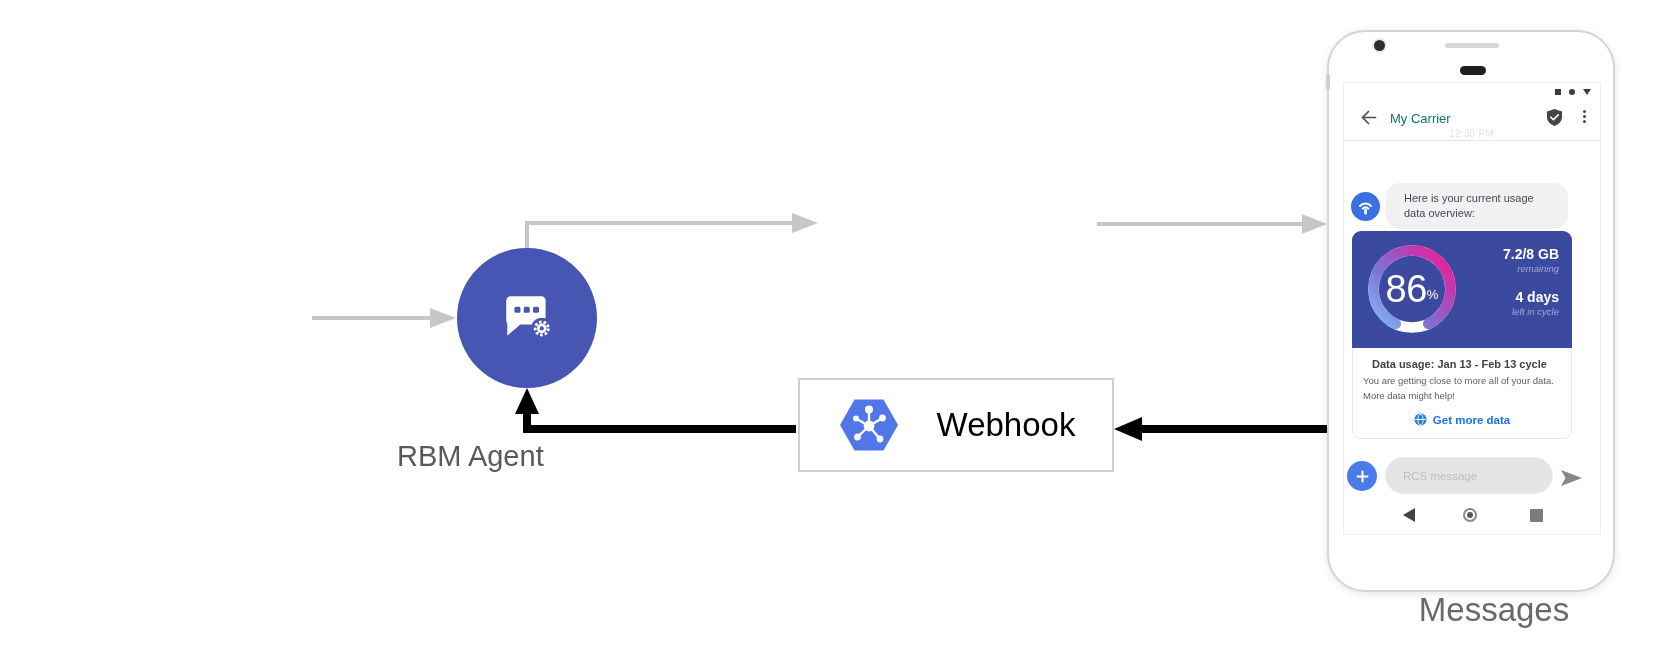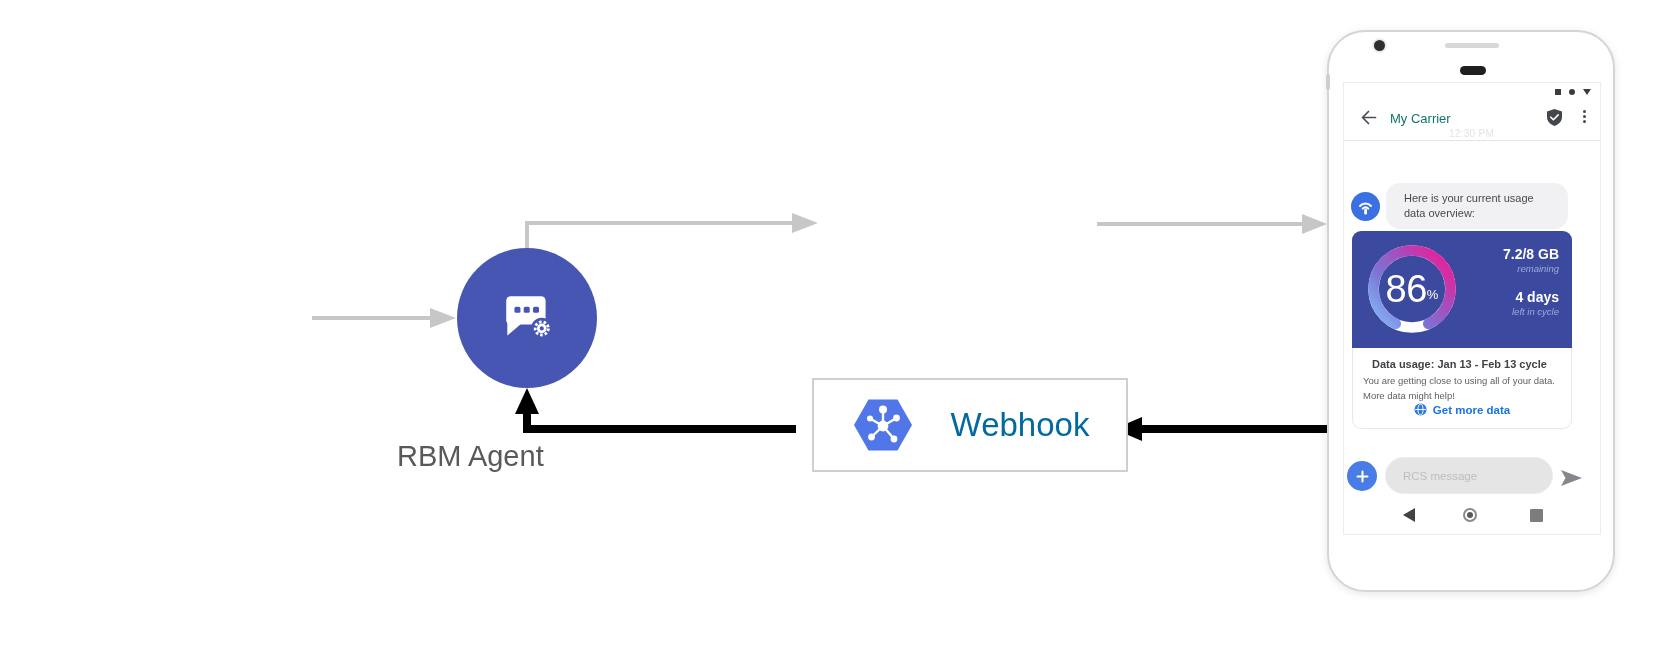--- a/index.html
+++ b/index.html
@@ -8,21 +8,21 @@
     font-family:"Liberation Sans", sans-serif;
   }
   
   .node-box{
     position:absolute;background:#fff;border:2px solid #cfcfcf;
     display:flex;align-items:center;justify-content:center;
     color:#595a5c;font-weight:300;box-sizing:border-box;
   }
   #external-trigger{left:50px;top:271px;width:260px;height:94px;font-size:31px;letter-spacing:.5px;}
   #rbm-api-box{left:818px;top:173px;width:278px;height:97px;font-size:33px;gap:16px;}
-  #webhook-box{left:798px;top:378px;width:316px;height:94px;font-size:33px;gap:36px;color:#0369a1;margin-left:14px;}
+  #webhook-box{left:798px;top:378px;width:316px;height:94px;font-size:33px;gap:36px;color:#000000;}
   .node-label{white-space:nowrap;}
   
   #rbm-agent-circle{
     position:absolute;left:457px;top:248px;width:140px;height:140px;border-radius:50%;
     background:#4756b3;display:flex;align-items:center;justify-content:center;
   }
   #rbm-agent-label{
     position:absolute;left:397px;top:440px;width:200px;text-align:left;
     font-size:29px;font-weight:300;color:#58595b;
   }
@@ -75,21 +75,21 @@
   .stat-big{font-size:14px;font-weight:700;}
   .stat-sub{font-size:9.5px;color:#9ea9dd;margin-top:1px;font-style:italic;}
   .stat-gap{height:15px;}
   .card-white{
     background:#fff;border:1px solid #e7e7e9;border-top:none;border-radius:0 0 9px 9px;
     padding:10px 10px 12px;box-sizing:border-box;
   }
   .card-title{font-size:11px;font-weight:700;color:#3f4246;white-space:nowrap;padding-left:9px;}
   .card-body{font-size:9.5px;color:#5d6065;line-height:1.55;margin-top:4px;}
   .card-body div{white-space:nowrap;}
-  .card-action{display:flex;align-items:center;justify-content:center;gap:6px;
+  .card-action{margin-top:10px;display:flex;align-items:center;justify-content:center;gap:6px;
     color:#1a73e8;font-size:11.5px;font-weight:700;cursor:pointer;}
   
   .plus-btn{position:absolute;left:3px;top:378px;width:30px;height:30px;border-radius:50%;background:#4a7ce8;
     display:flex;align-items:center;justify-content:center;}
   .input-pill{position:absolute;left:41px;top:374px;width:168px;height:37px;border-radius:19px;
     background:#e5e5e5;border:1px solid #ecedf1;box-sizing:border-box;display:flex;align-items:center;}
   .input-pill input{border:none;outline:none;background:transparent;margin-left:15px;width:130px;
     font-size:11.5px;color:#7e8187;font-family:"Liberation Sans",sans-serif;}
   .input-pill input::placeholder{color:#babdc3;}
   .send{position:absolute;left:217px;top:387px;}
@@ -231,21 +231,21 @@
             <div class="stat-big">7.2/8 GB</div>
             <div class="stat-sub">remaining</div>
             <div class="stat-gap"></div>
             <div class="stat-big">4 days</div>
             <div class="stat-sub">left in cycle</div>
           </div>
         </div>
         <div class="card-white">
           <div class="card-title">Data usage: Jan 13 - Feb 13 cycle</div>
           <div class="card-body">
-            <div>You are getting close to using all of your data.</div>
+            <div>You are getting close to more all of your data.</div>
             <div>More data might help!</div>
           </div>
           <div class="card-action">
             <svg width="13" height="13" viewBox="0 0 14 14">
               <circle cx="7" cy="7" r="6.5" fill="#2a7ae0"></circle>
               <ellipse cx="7" cy="7" rx="2.7" ry="5.6" fill="none" stroke="#fff" stroke-width="1"></ellipse>
               <line x1="1.2" y1="7" x2="12.8" y2="7" stroke="#fff" stroke-width="1"></line>
             </svg>
             <span>Get more data</span>
           </div>
@@ -265,14 +265,15 @@
       </svg>
 
       <div class="nav-back"></div>
       <div class="nav-home">
           <i></i>
         </div>
       <div class="nav-recent"></div>
     </div>
   </div>
 
+  <div id="messages-label">Messages</div>
 
 </div>
 
 </body></html>

